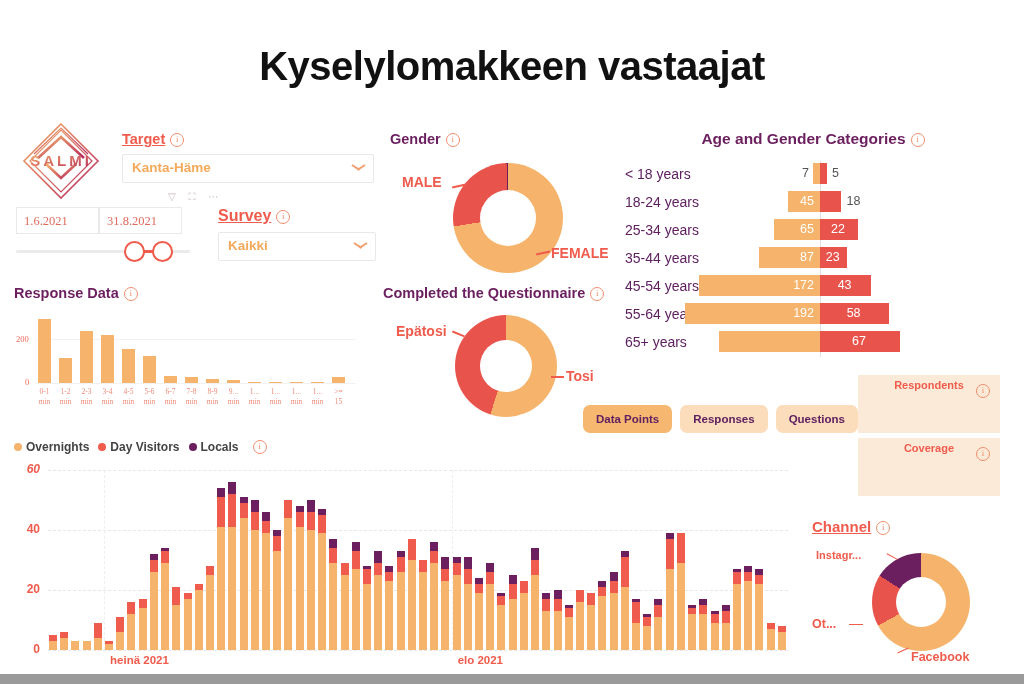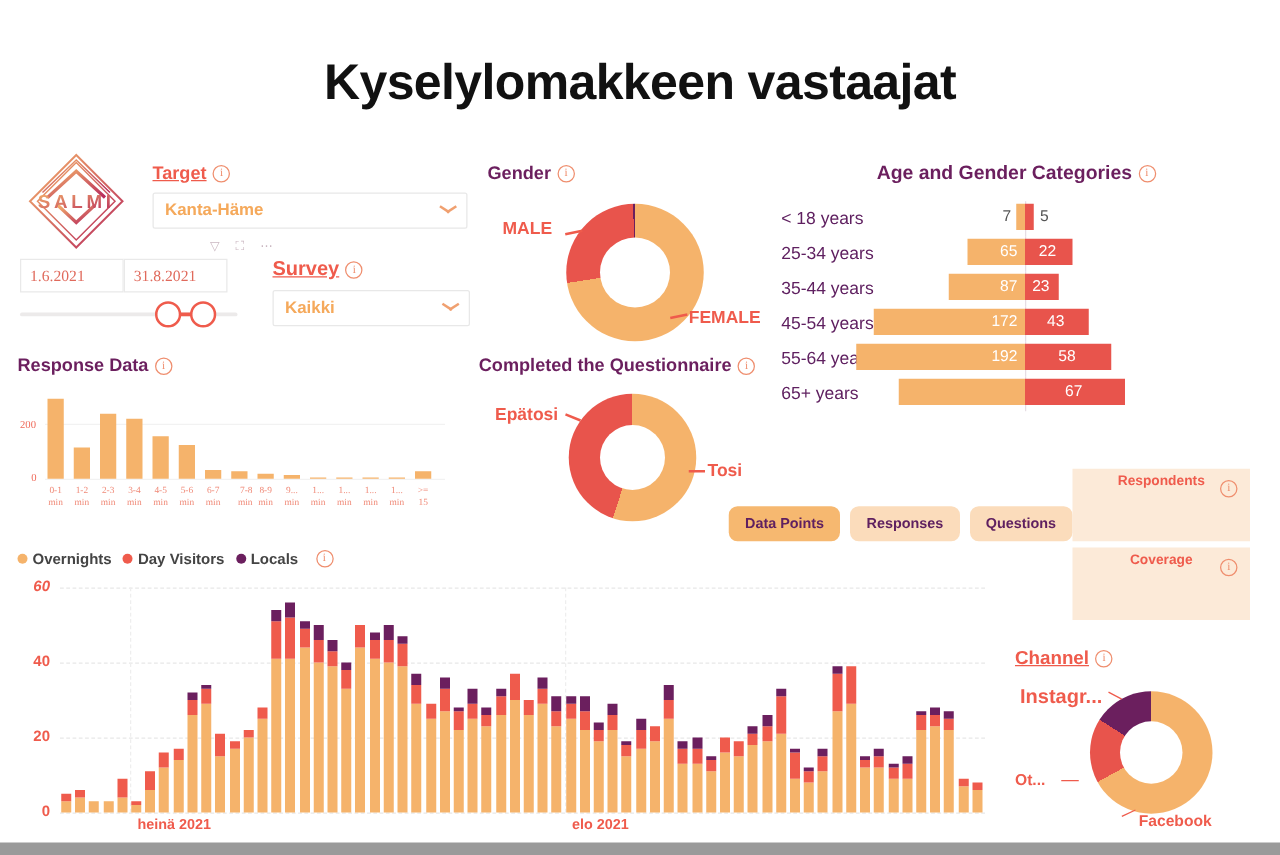--- a/index.html
+++ b/index.html
@@ -139,21 +139,21 @@
   .ts-vgrid{position:absolute;top:0;width:0;height:180px;border-left:1px dashed #eeeeee;}
   .ts-bar{position:absolute;bottom:0;width:8px;}
   .seg{position:absolute;left:0;width:100%;}
   .ts-xlab{position:absolute;top:184px;font-size:11.5px;font-weight:bold;color:#ef5b4c;}
 
   
   #channel-block{position:absolute;left:812px;top:518px;}
   #channel-donut{position:absolute;left:872px;top:553px;width:98px;height:98px;border-radius:50%;}
   #channel-donut .hole{position:absolute;left:50%;top:50%;transform:translate(-50%,-50%);
     width:50px;height:50px;background:#fff;border-radius:50%;}
-  #lbl-instagram{position:absolute;left:816px;top:549px;font-size:16px;}
+  #lbl-instagram{position:absolute;left:816px;top:549px;font-size:11px;}
   #lbl-instagram-line{position:absolute;left:886px;top:556px;width:12px;height:1.4px;background:#ef5b4c;transform:rotate(28deg);}
   #lbl-other{position:absolute;left:812px;top:617px;font-size:12.5px;}
   #lbl-other-line{position:absolute;left:849px;top:624px;width:14px;height:1.4px;background:#ef5b4c;}
   #lbl-facebook{position:absolute;left:911px;top:650px;font-size:12.5px;}
   #lbl-facebook-line{position:absolute;left:897px;top:650px;width:12px;height:1.4px;background:#ef5b4c;transform:rotate(-25deg);}
 </style>
 </head>
 <body>
 
 <div class="board">
@@ -222,21 +222,21 @@
         <div class="rt-xlab" style="left: 40px;">2-3<br>min</div>
         <div class="rt-bar" style="left: 65px; height: 48.312px; background: rgb(245, 179, 107);"></div>
         <div class="rt-xlab" style="left: 61px;">3-4<br>min</div>
         <div class="rt-bar" style="left: 86px; height: 34.32px; background: rgb(245, 179, 107);"></div>
         <div class="rt-xlab" style="left: 82px;">4-5<br>min</div>
         <div class="rt-bar" style="left: 107px; height: 27.192px; background: rgb(245, 179, 107);"></div>
         <div class="rt-xlab" style="left: 103px;">5-6<br>min</div>
         <div class="rt-bar" style="left: 128px; height: 7.392px; background: rgb(245, 179, 107);"></div>
         <div class="rt-xlab" style="left: 124px;">6-7<br>min</div>
         <div class="rt-bar" style="left: 149px; height: 6.336px; background: rgb(245, 179, 107);"></div>
-        <div class="rt-xlab" style="left: 145px; text-align: right;">7-8<br>min</div>
+        <div class="rt-xlab" style="left: 145px;">7-8<br>min</div>
         <div class="rt-bar" style="left: 170px; height: 4.224px; background: rgb(245, 179, 107);"></div>
         <div class="rt-xlab" style="left: 166px;">8-9<br>min</div>
         <div class="rt-bar" style="left: 191px; height: 3.168px; background: rgb(245, 179, 107);"></div>
         <div class="rt-xlab" style="left: 187px;">9...<br>min</div>
         <div class="rt-bar" style="left: 212px; height: 1.5px; background: rgb(245, 179, 107);"></div>
         <div class="rt-xlab" style="left: 208px;">1...<br>min</div>
         <div class="rt-bar" style="left: 233px; height: 1.5px; background: rgb(245, 179, 107);"></div>
         <div class="rt-xlab" style="left: 229px;">1...<br>min</div>
         <div class="rt-bar" style="left: 254px; height: 1.5px; background: rgb(245, 179, 107);"></div>
         <div class="rt-xlab" style="left: 250px;">1...<br>min</div>
@@ -278,20 +278,28 @@
       <span>Age and Gender Categories</span><span class="info">i</span>
     </div>
     <div id="age-rows">
         <div class="age-row">
           <div class="age-name">&lt; 18 years</div>
           <div class="age-center"></div>
           <div class="age-bar-left" style="width: 7px; background: rgb(245, 179, 107);"></div>
           <div class="age-bar-right" style="width: 7px; background: rgb(232, 84, 76);"></div>
           <div class="age-val" style="right: calc(50% + 11px); color: rgb(85, 85, 85);">7</div>
           <div class="age-val" style="left: calc(50% + 12px); color: rgb(85, 85, 85);">5</div>
+        </div>
+        <div class="age-row">
+          <div class="age-name">18-24 years</div>
+          <div class="age-center"></div>
+          <div class="age-bar-left" style="width: 31.6406px; background: rgb(245, 179, 107);"></div>
+          <div class="age-bar-right" style="width: 21.4925px; background: rgb(232, 84, 76);"></div>
+          <div class="age-val" style="right: calc(50% + 6px); color: rgb(255, 255, 255);">45</div>
+          <div class="age-val" style="left: calc(50% + 26.4925px); color: rgb(85, 85, 85);">18</div>
         </div>
         <div class="age-row">
           <div class="age-name">25-34 years</div>
           <div class="age-center"></div>
           <div class="age-bar-left" style="width: 45.7031px; background: rgb(245, 179, 107);"></div>
           <div class="age-bar-right" style="width: 38.209px; background: rgb(232, 84, 76);"></div>
           <div class="age-val" style="right: calc(50% + 6px); color: rgb(255, 255, 255);">65</div>
           <div class="age-val" style="left: calc(50% + 11.1045px); color: rgb(255, 255, 255);">22</div>
         </div>
         <div class="age-row">

